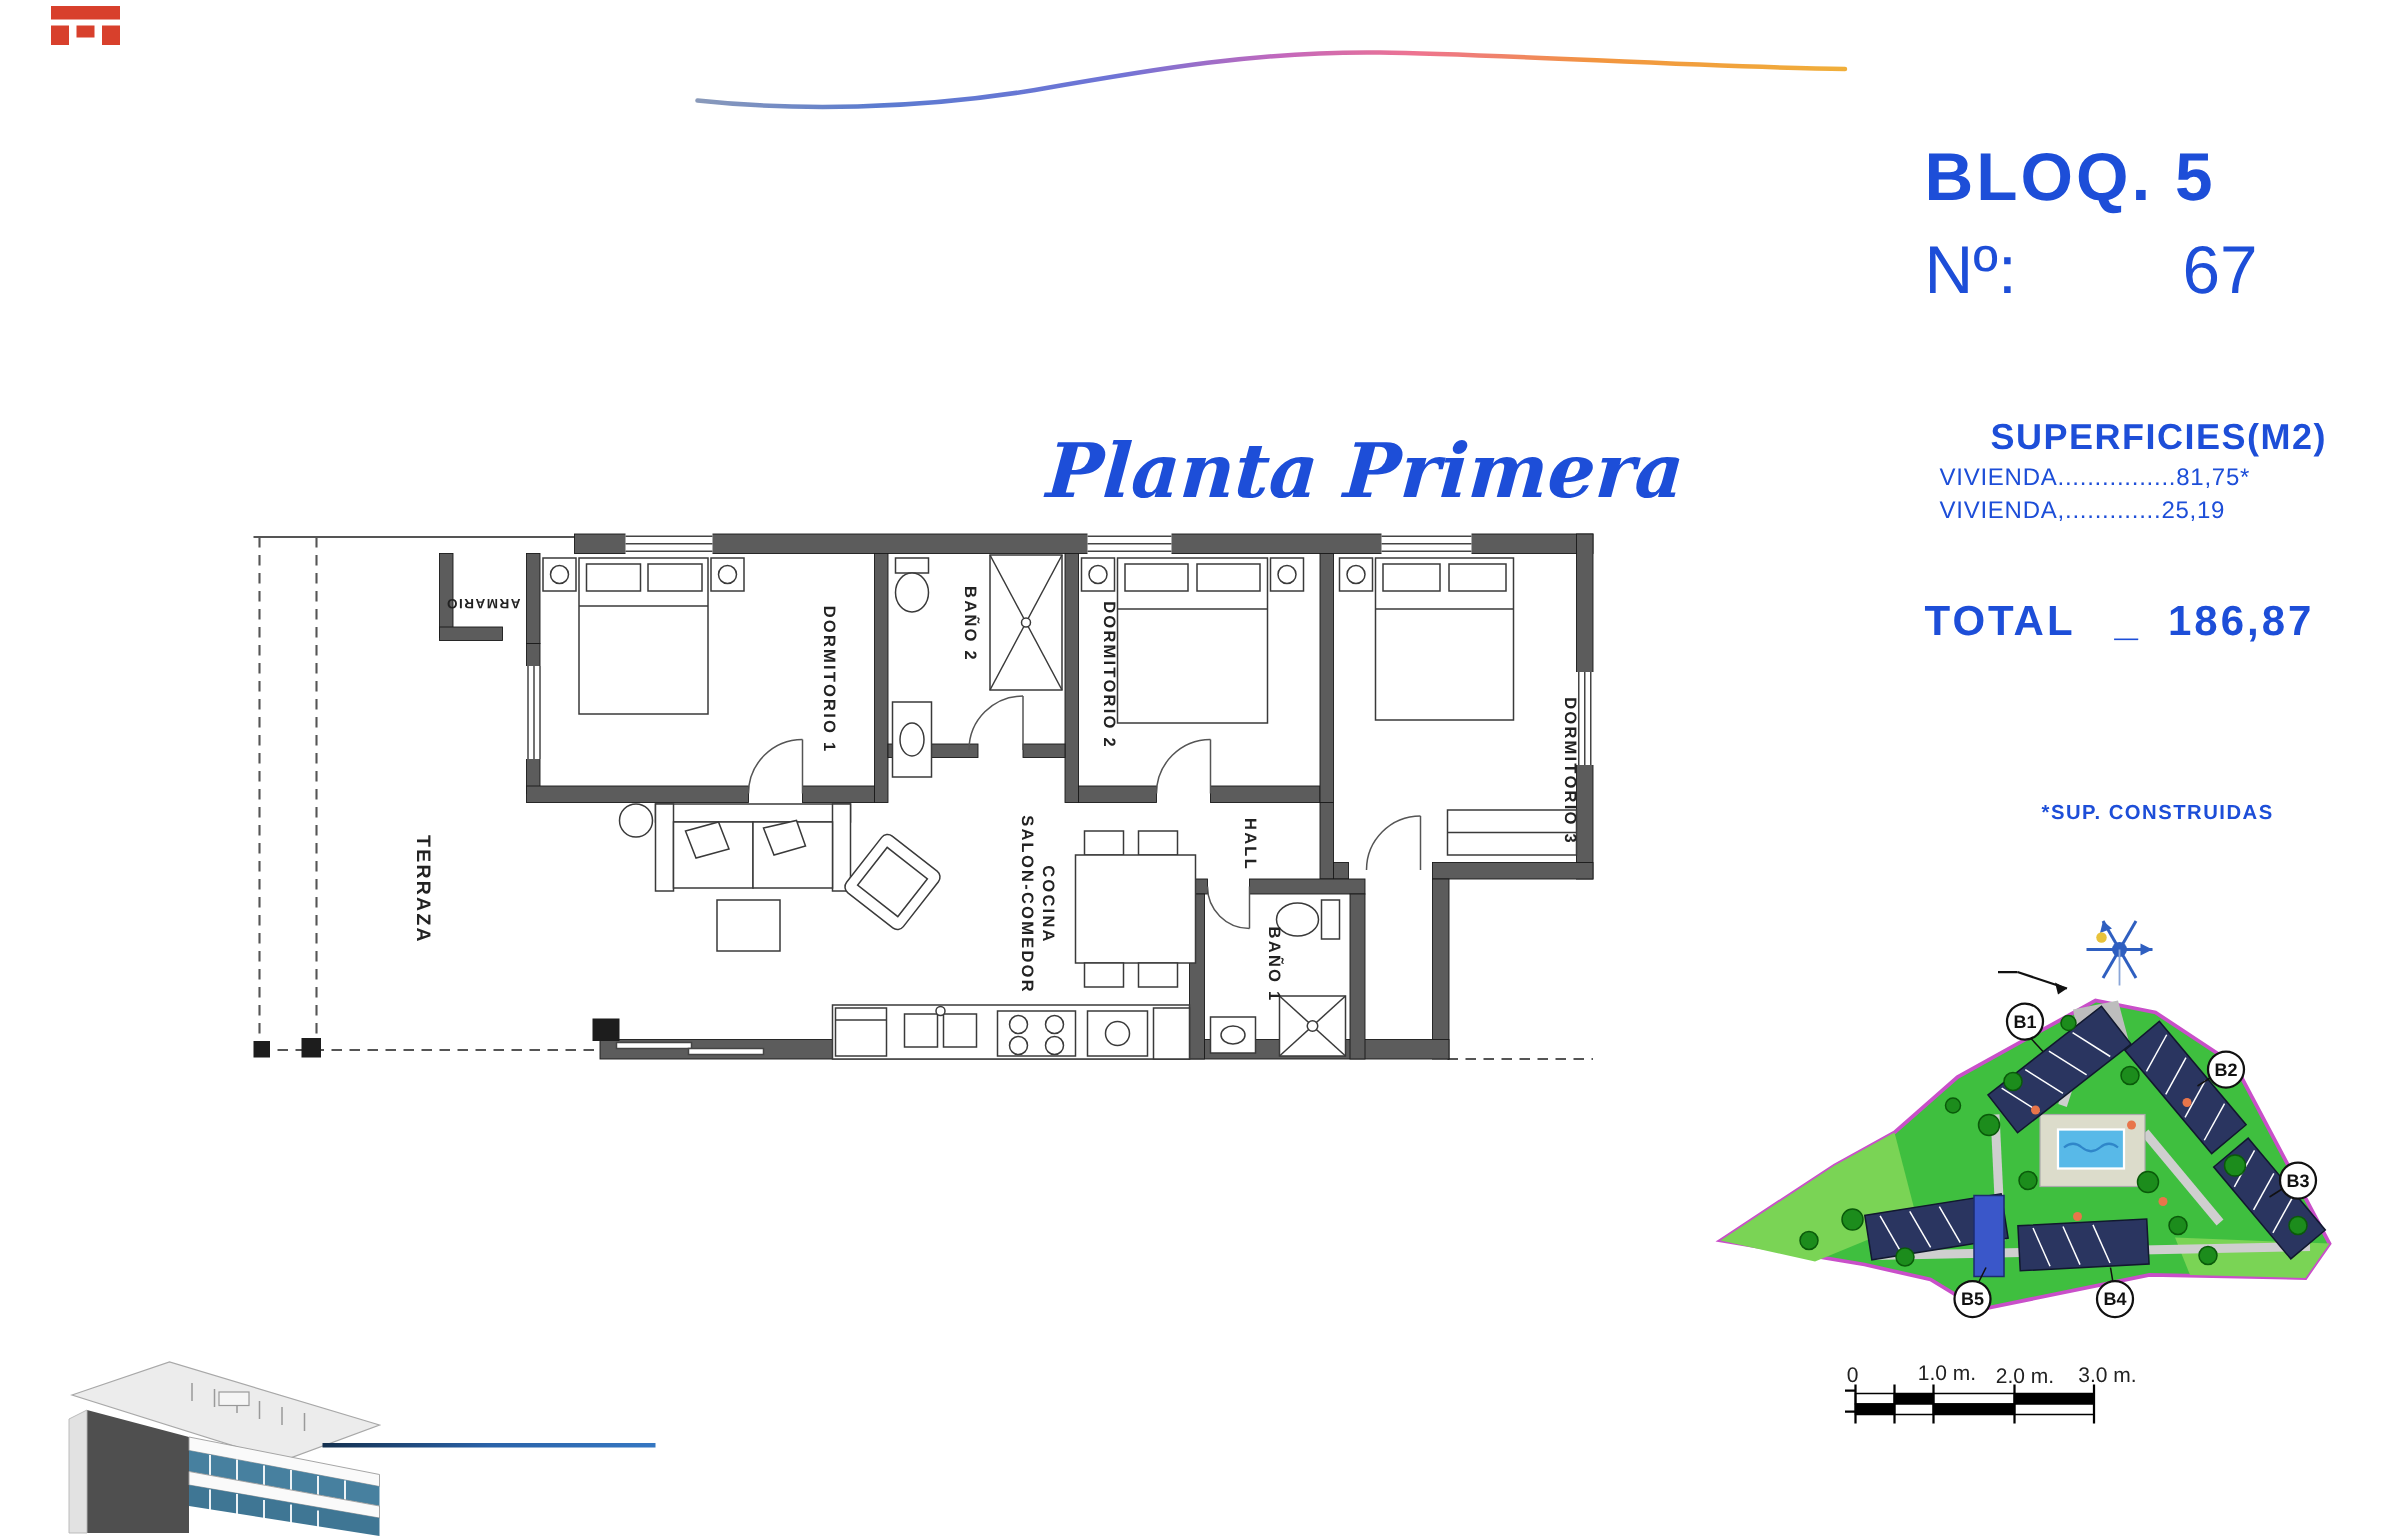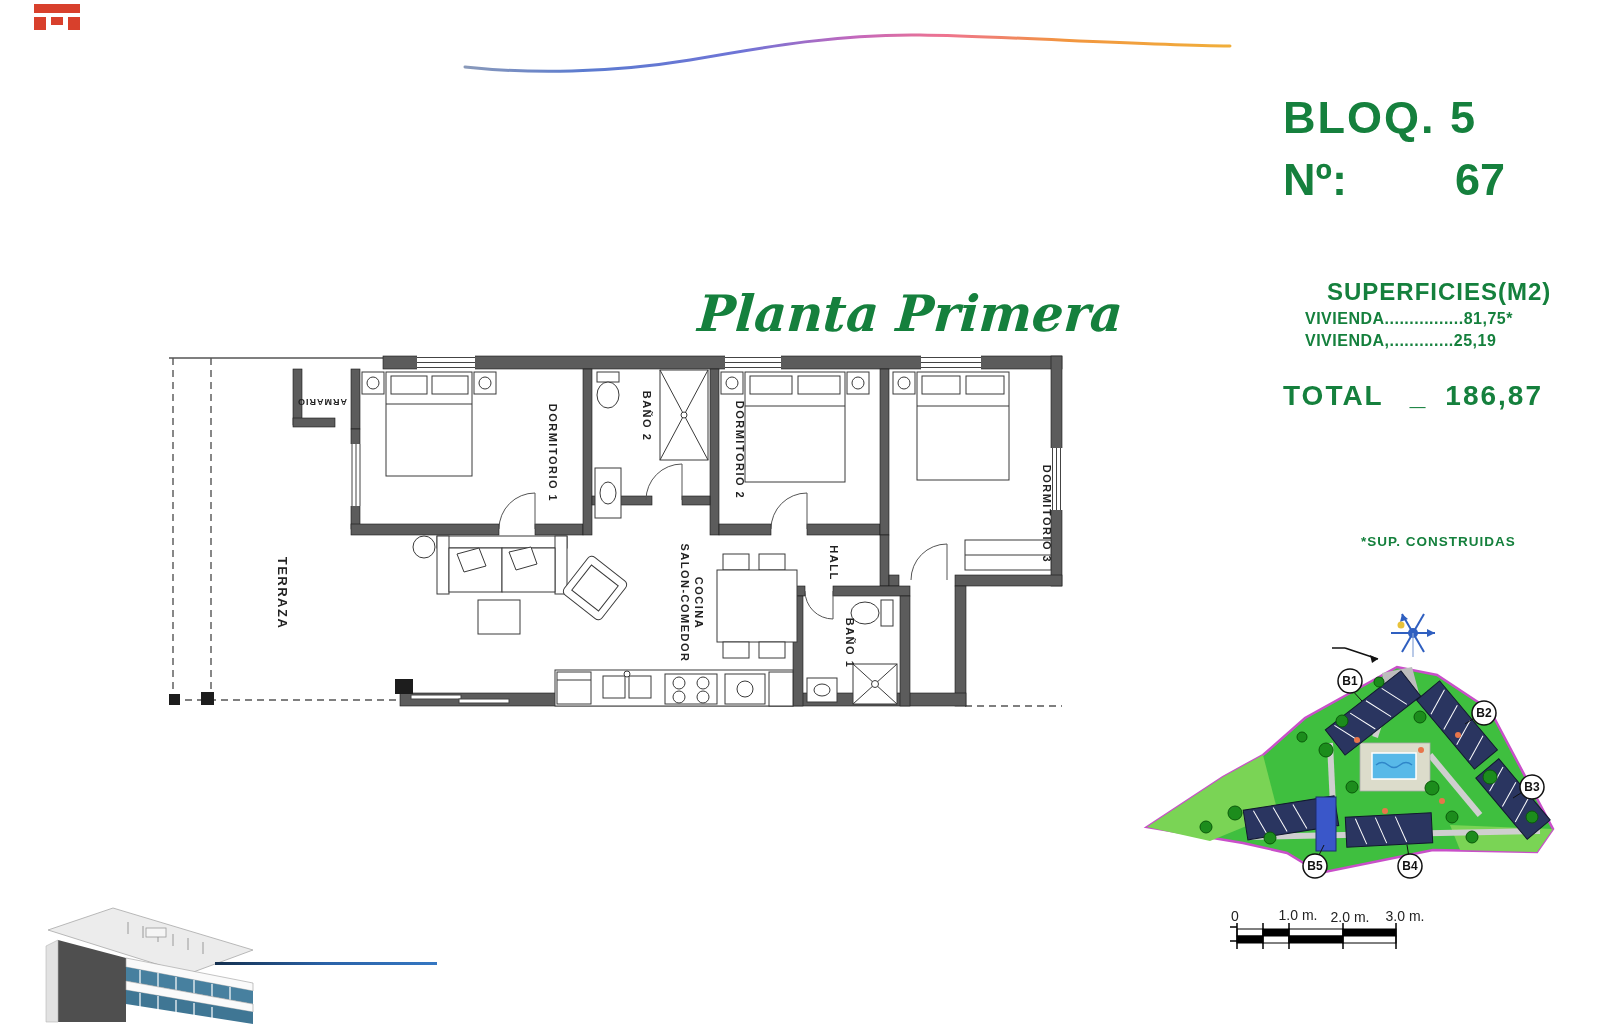--- a/index.html
+++ b/index.html
@@ -1,27 +1,27 @@
 <!DOCTYPE html>
 <html><head>
 <meta charset="utf-8">
 <style>
   html,body{margin:0;padding:0;background:#ffffff;}
   #page{position:relative;width:1600px;height:1024px;background:#ffffff;overflow:hidden;
-        font-family:"Liberation Sans",sans-serif;color:#15803d;}
+        font-family:"Liberation Sans",sans-serif;color:#1d4ed8;}
   .abs{position:absolute;}
   
   #title-block{left:1283px;top:92px;width:222px;}
   .bloq-line{font-size:45px;font-weight:700;letter-spacing:2px;white-space:nowrap;}
-  .num-line{display:flex;justify-content:space-between;margin-top:10px;font-size:45px;font-weight:700;text-align:center;}
+  .num-line{display:flex;justify-content:space-between;margin-top:10px;font-size:45px;font-weight:400;text-align:center;}
   
   #surfaces{left:1283px;top:278px;width:230px;}
   .surf-title{font-size:24px;font-weight:700;letter-spacing:1px;margin-left:44px;}
-  .surf-row{font-size:16px;font-weight:700;letter-spacing:.5px;margin-left:22px;margin-top:4px;white-space:nowrap;}
-  .total-line{display:flex;align-items:flex-end;margin-top:30px;font-size:28px;font-weight:700;letter-spacing:2px;width:218px;}
+  .surf-row{font-size:16px;font-weight:400;letter-spacing:.5px;margin-left:10px;margin-top:4px;white-space:nowrap;}
+  .total-line{display:flex;align-items:flex-end;margin-top:48px;font-size:28px;font-weight:700;letter-spacing:2px;width:218px;}
   .total-sep{margin:0 18px 0 26px;}
   #footnote{left:1361px;top:534px;font-size:13.5px;font-weight:700;letter-spacing:1px;}
   
   #plan-title{left:698px;top:284px;font-family:"DejaVu Serif",serif;font-style:italic;font-weight:700;
               font-size:50px;transform:skewX(-4deg);white-space:nowrap;}
   
   svg{display:block;}
   .room-label{font-family:"Liberation Sans",sans-serif;font-size:11px;font-weight:700;letter-spacing:1.5px;fill:#222;}
   .small-label{font-family:"Liberation Sans",sans-serif;font-size:9px;font-weight:700;letter-spacing:1px;fill:#222;}
   .blabel{font-family:"Liberation Sans",sans-serif;font-size:12px;font-weight:700;fill:#111;}

